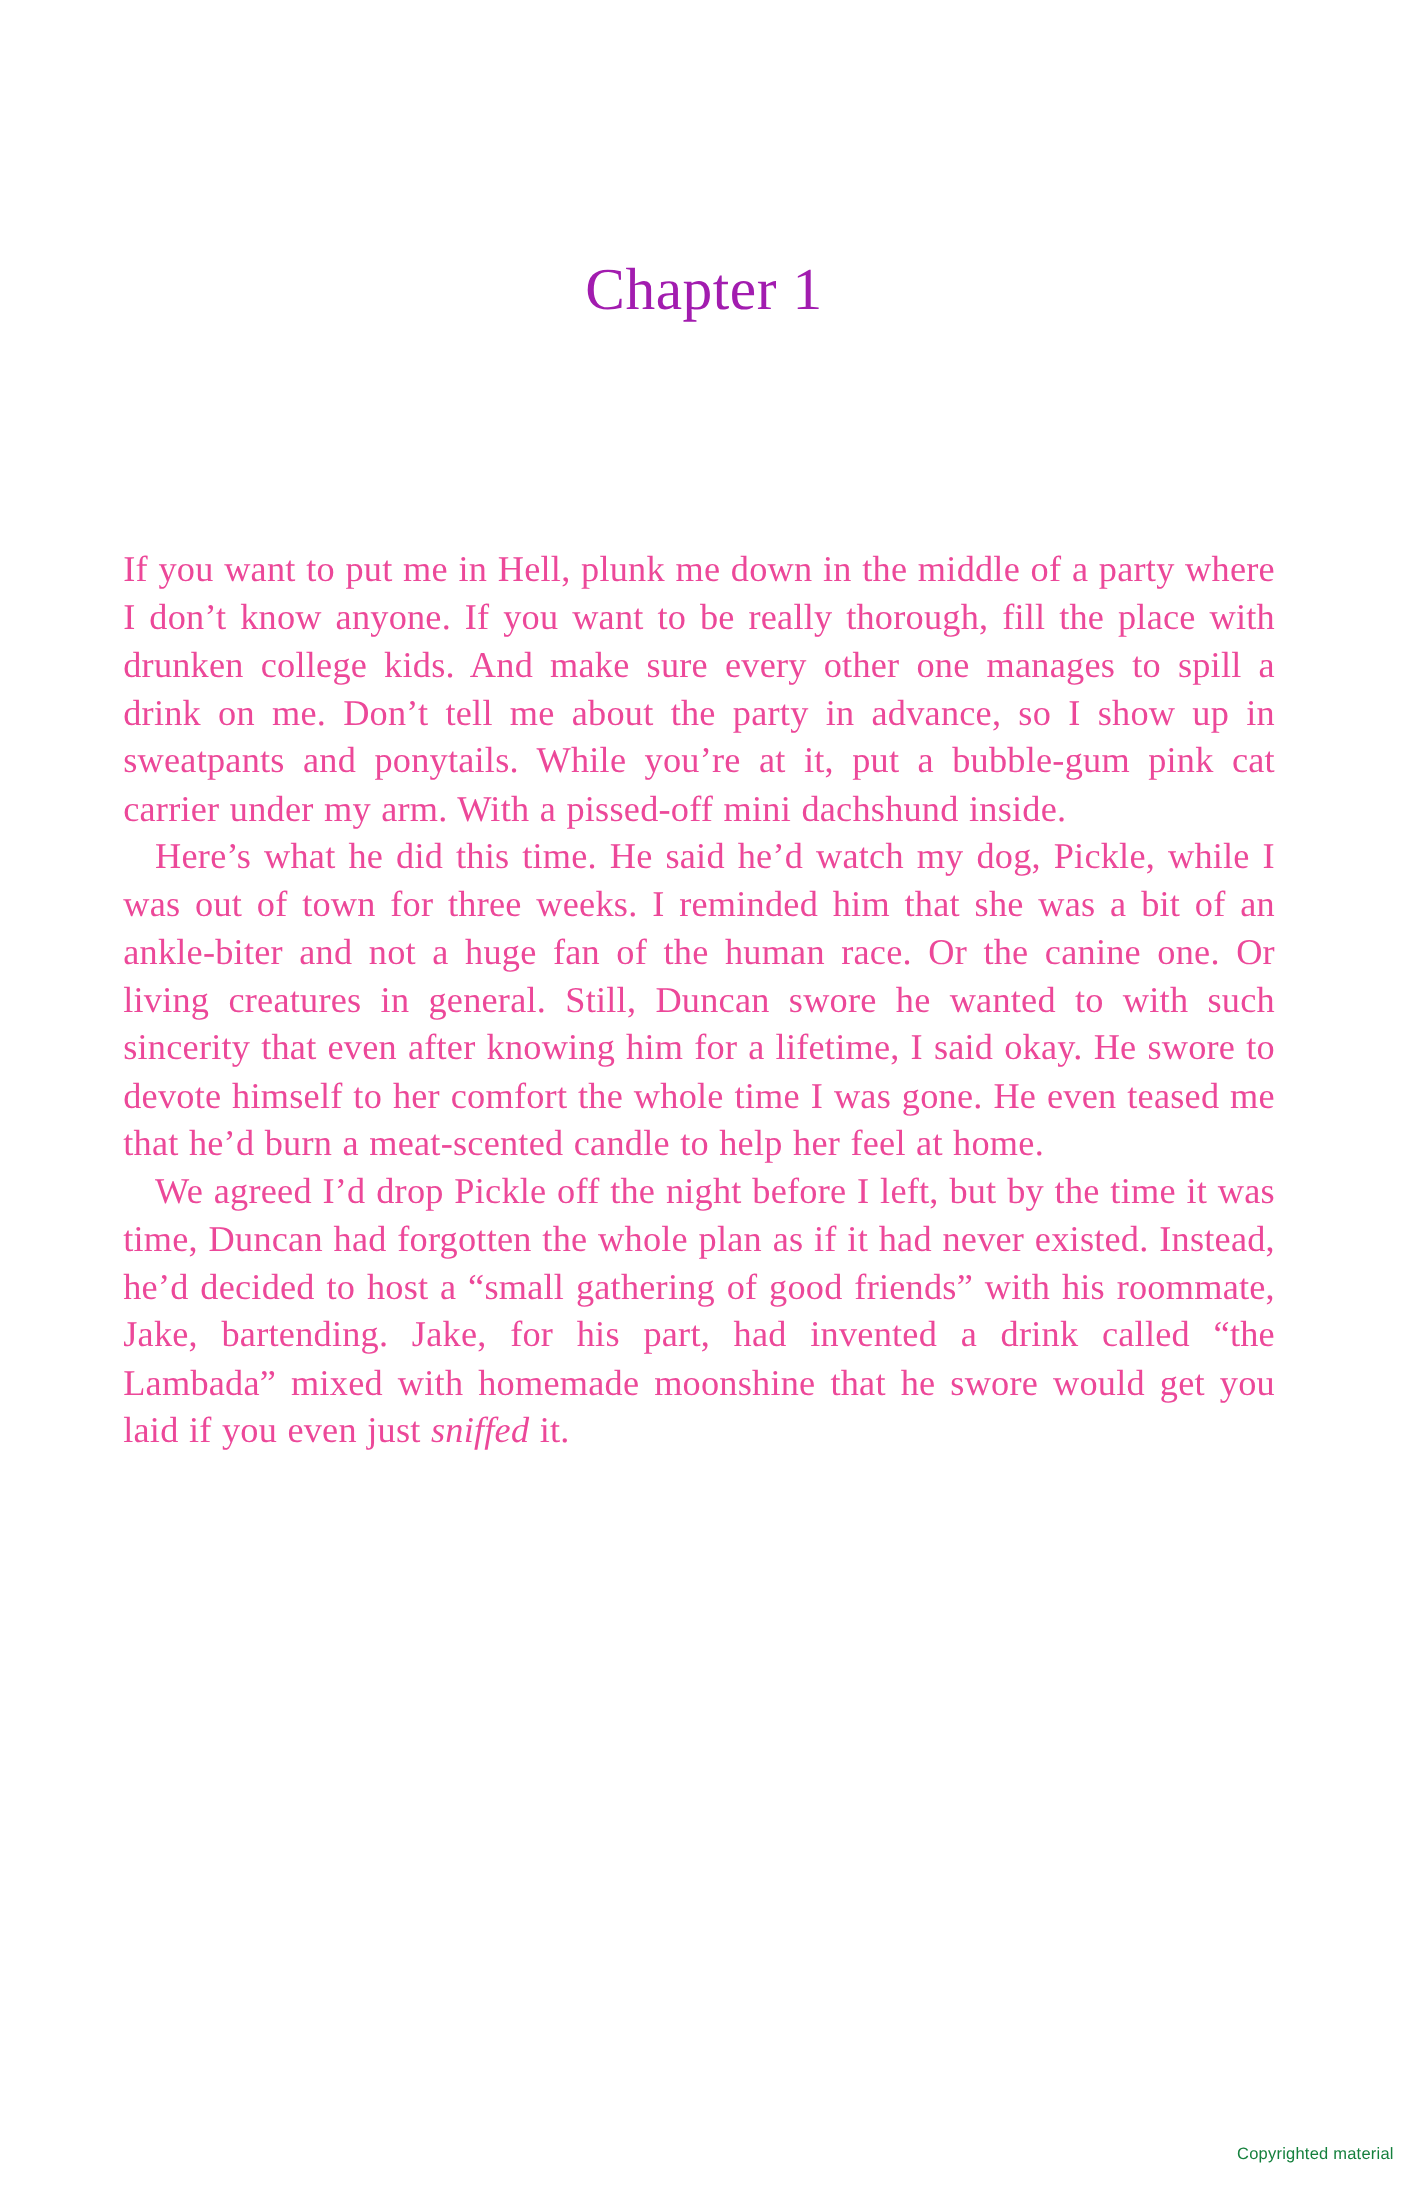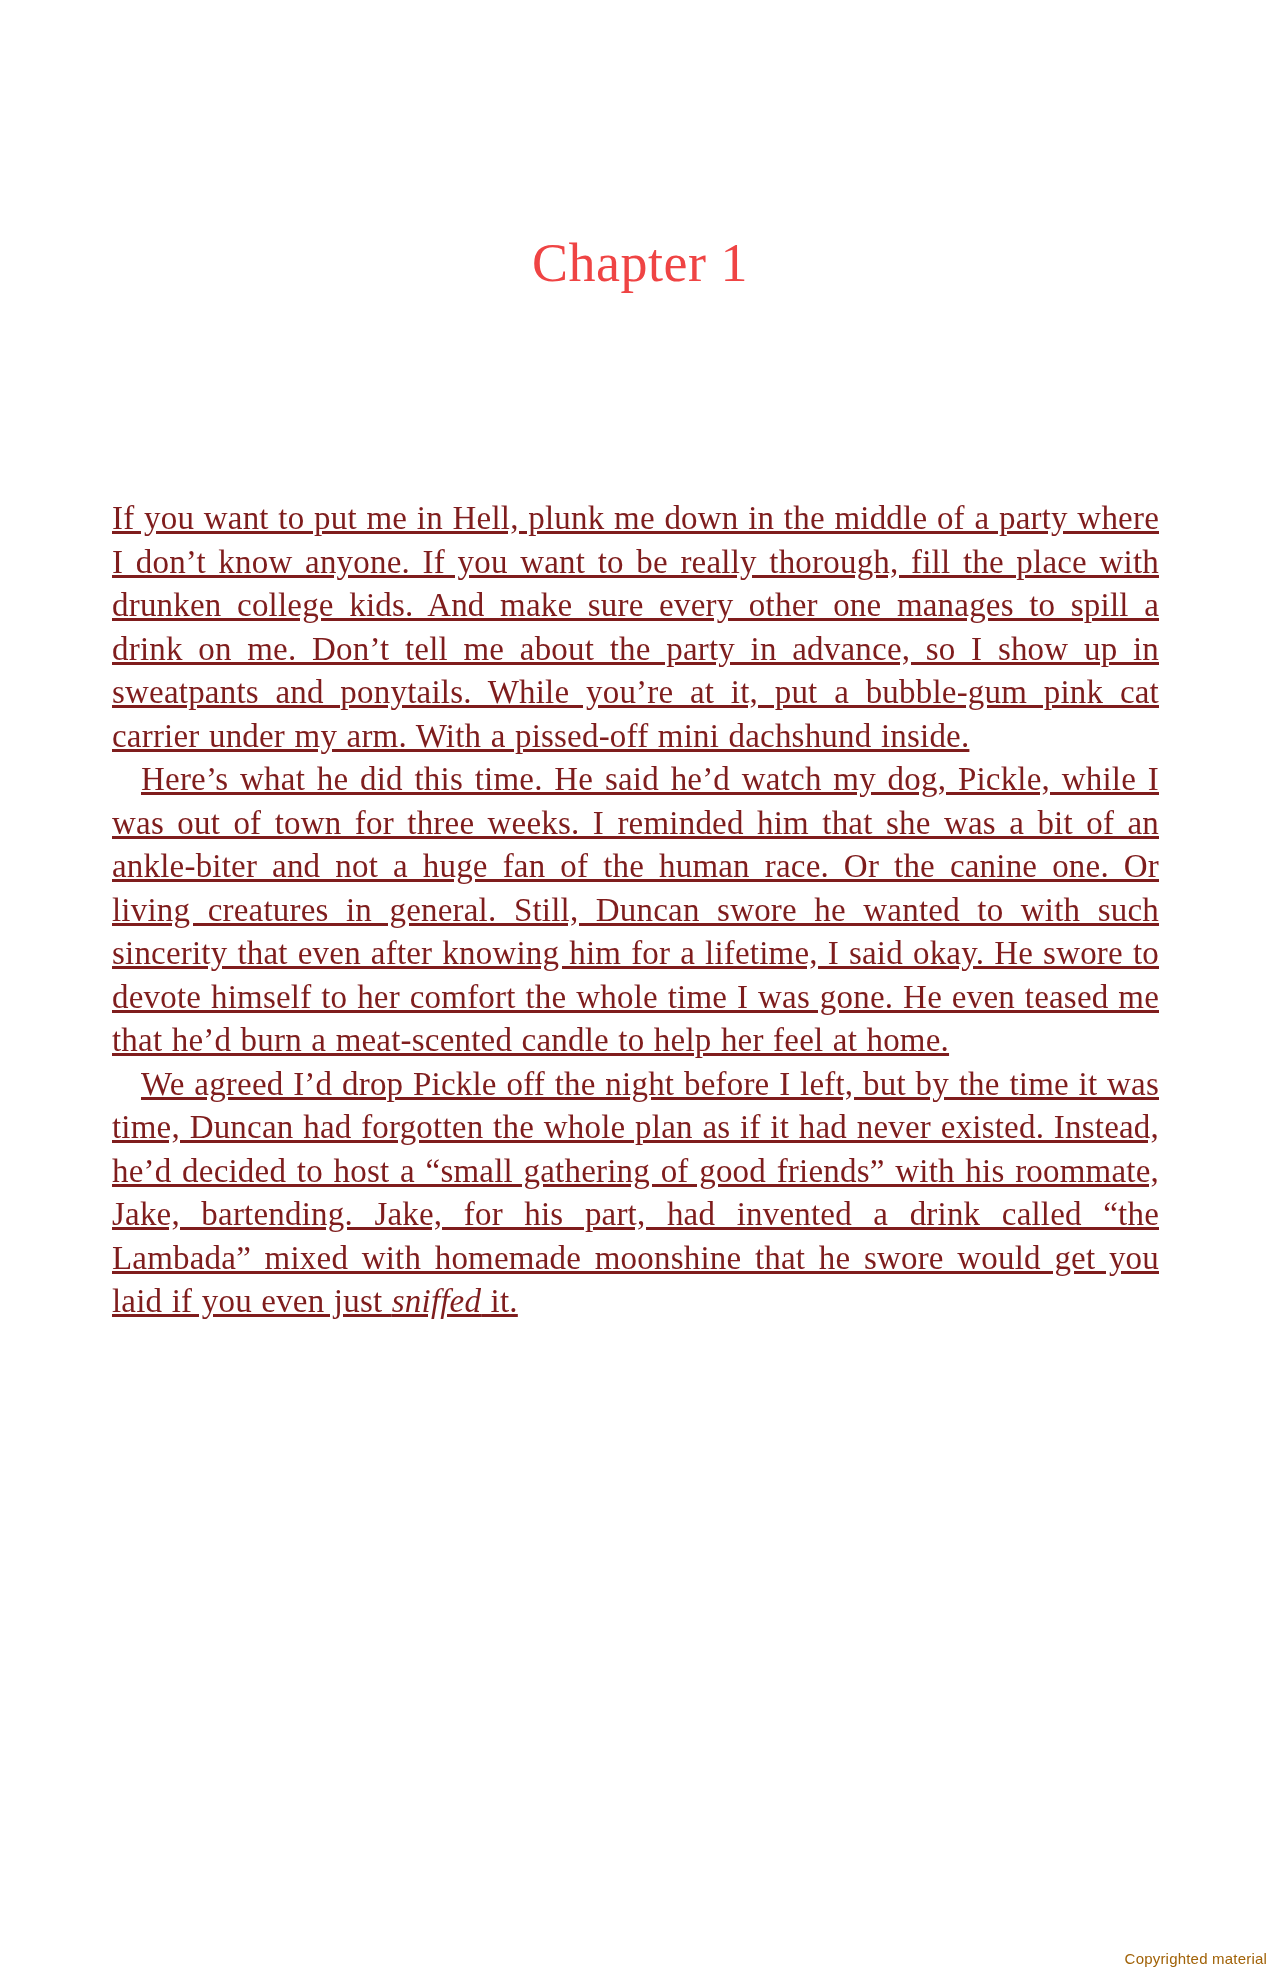--- a/index.html
+++ b/index.html
@@ -20,45 +20,44 @@
   .chapter-title {
     position: absolute;
     top: 236px;
     left: 0;
     width: 1280px;
     text-align: center;
     font-size: 54px;
     font-weight: normal;
     line-height: 1;
     letter-spacing: 0.5px;
-    color: #ef4444;
+    color: #a21caf;
   }
   .body-text {
     position: absolute;
     left: 112px;
     top: 497px;
     width: 1047px;
     font-size: 33px;
     line-height: 43.5px;
     letter-spacing: 0.2px;
     word-spacing: 1px;
     text-align: justify;
     hyphens: none;
-    color: #7f1d1d;
-    text-decoration: underline;
+    color: #ec4899;
   }
   .para { margin: 0; }
   .para.indent { text-indent: 29px; }
   .watermark {
     position: absolute;
     right: 13px;
     bottom: 20px;
     font-family: "Liberation Sans", sans-serif;
     font-size: 15px;
-    color: #a16207;
+    color: #15803d;
     letter-spacing: 0.2px;
   }
 </style>
 </head>
 <body>
 
 <div class="page">
 
   <h1 class="chapter-title">Chapter 1</h1>
 

